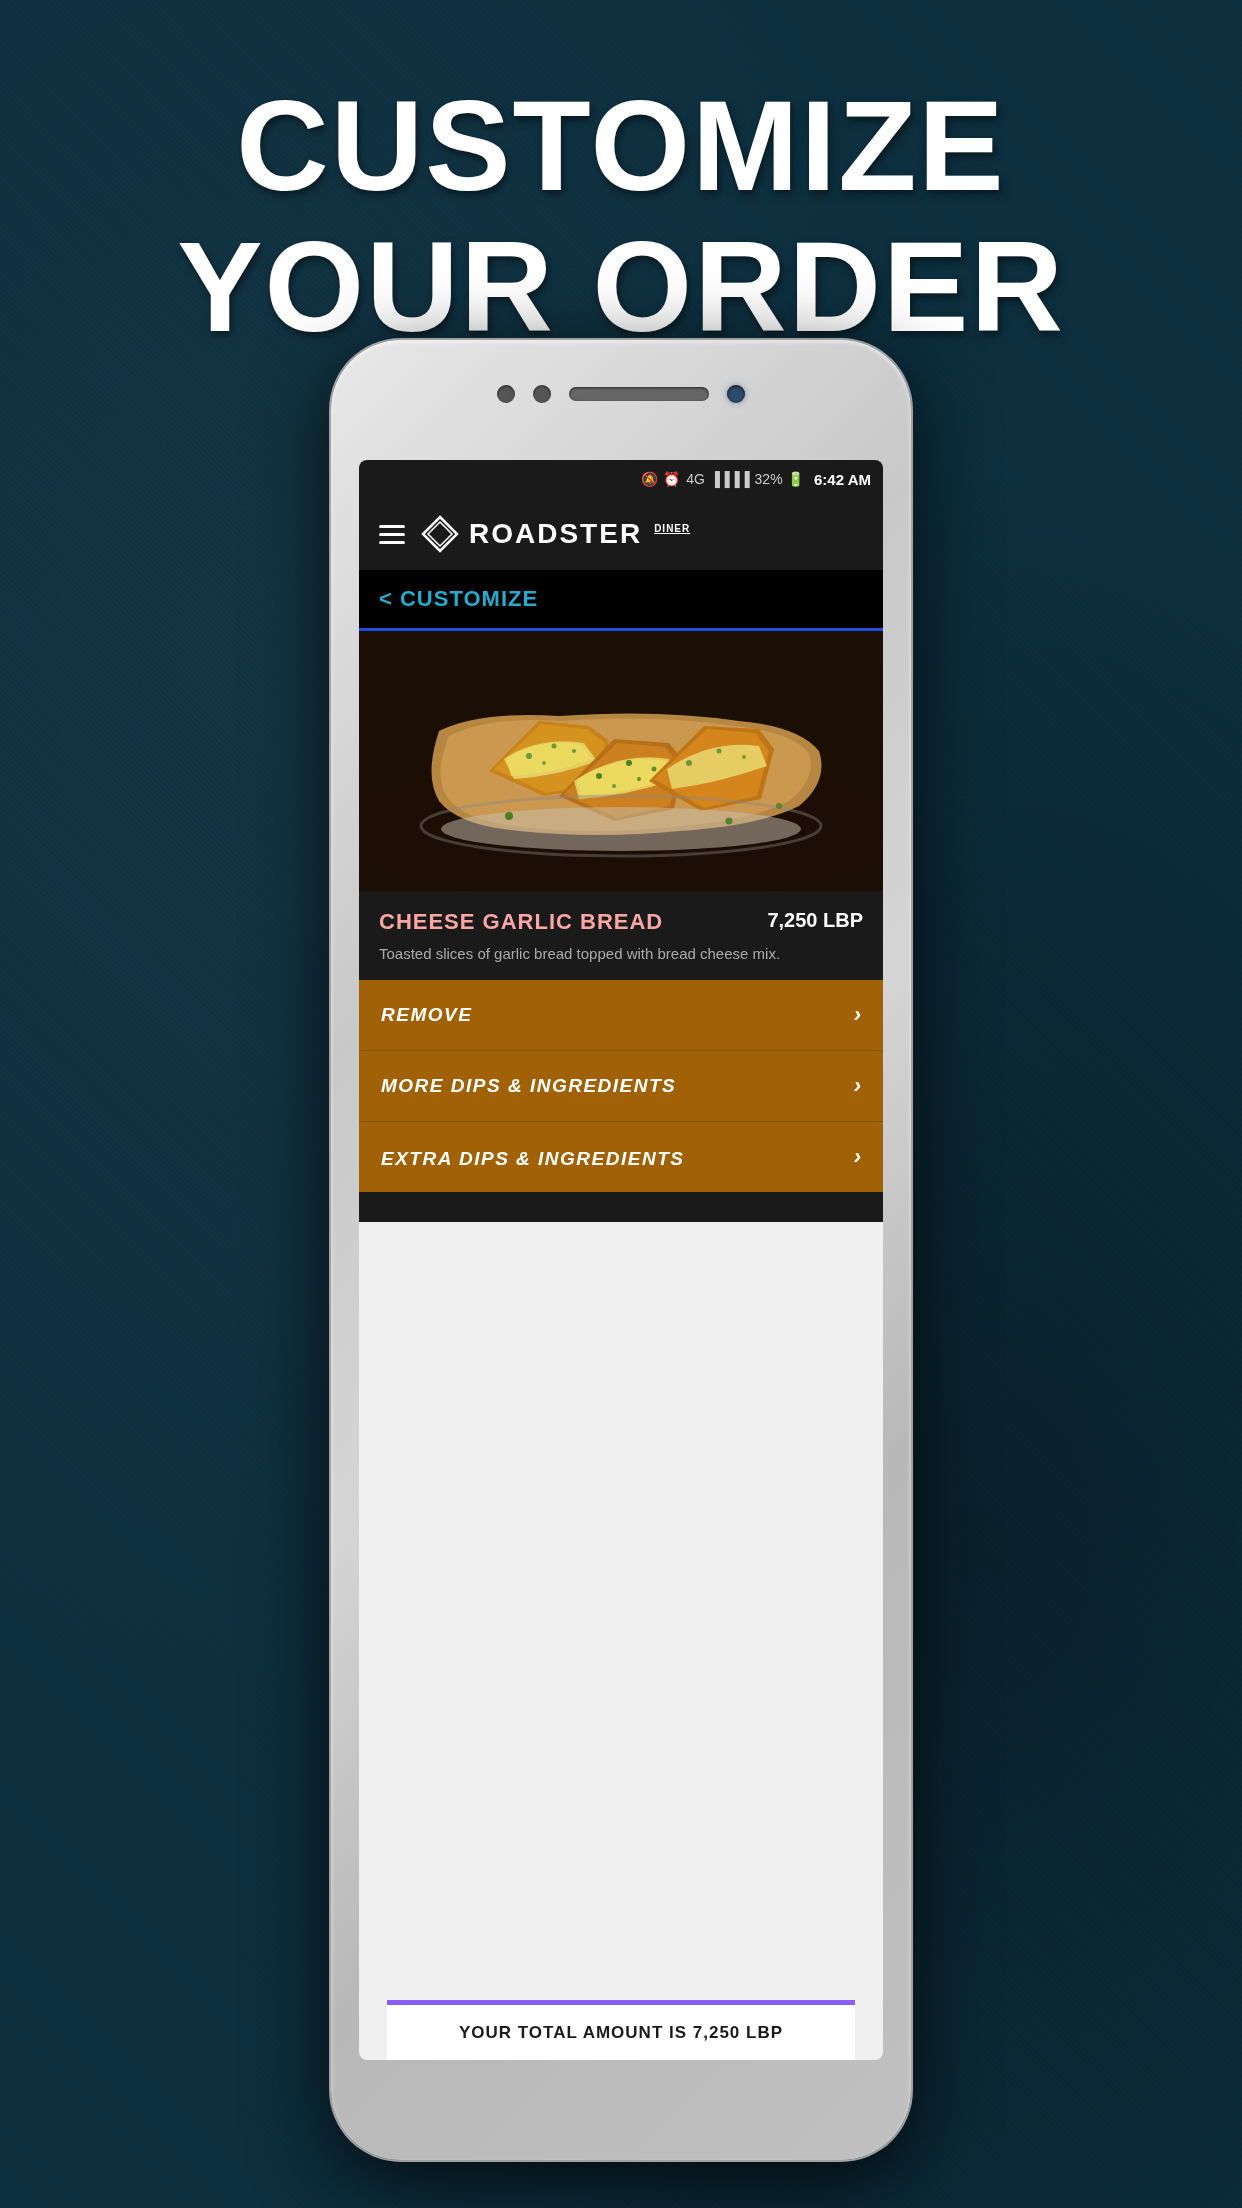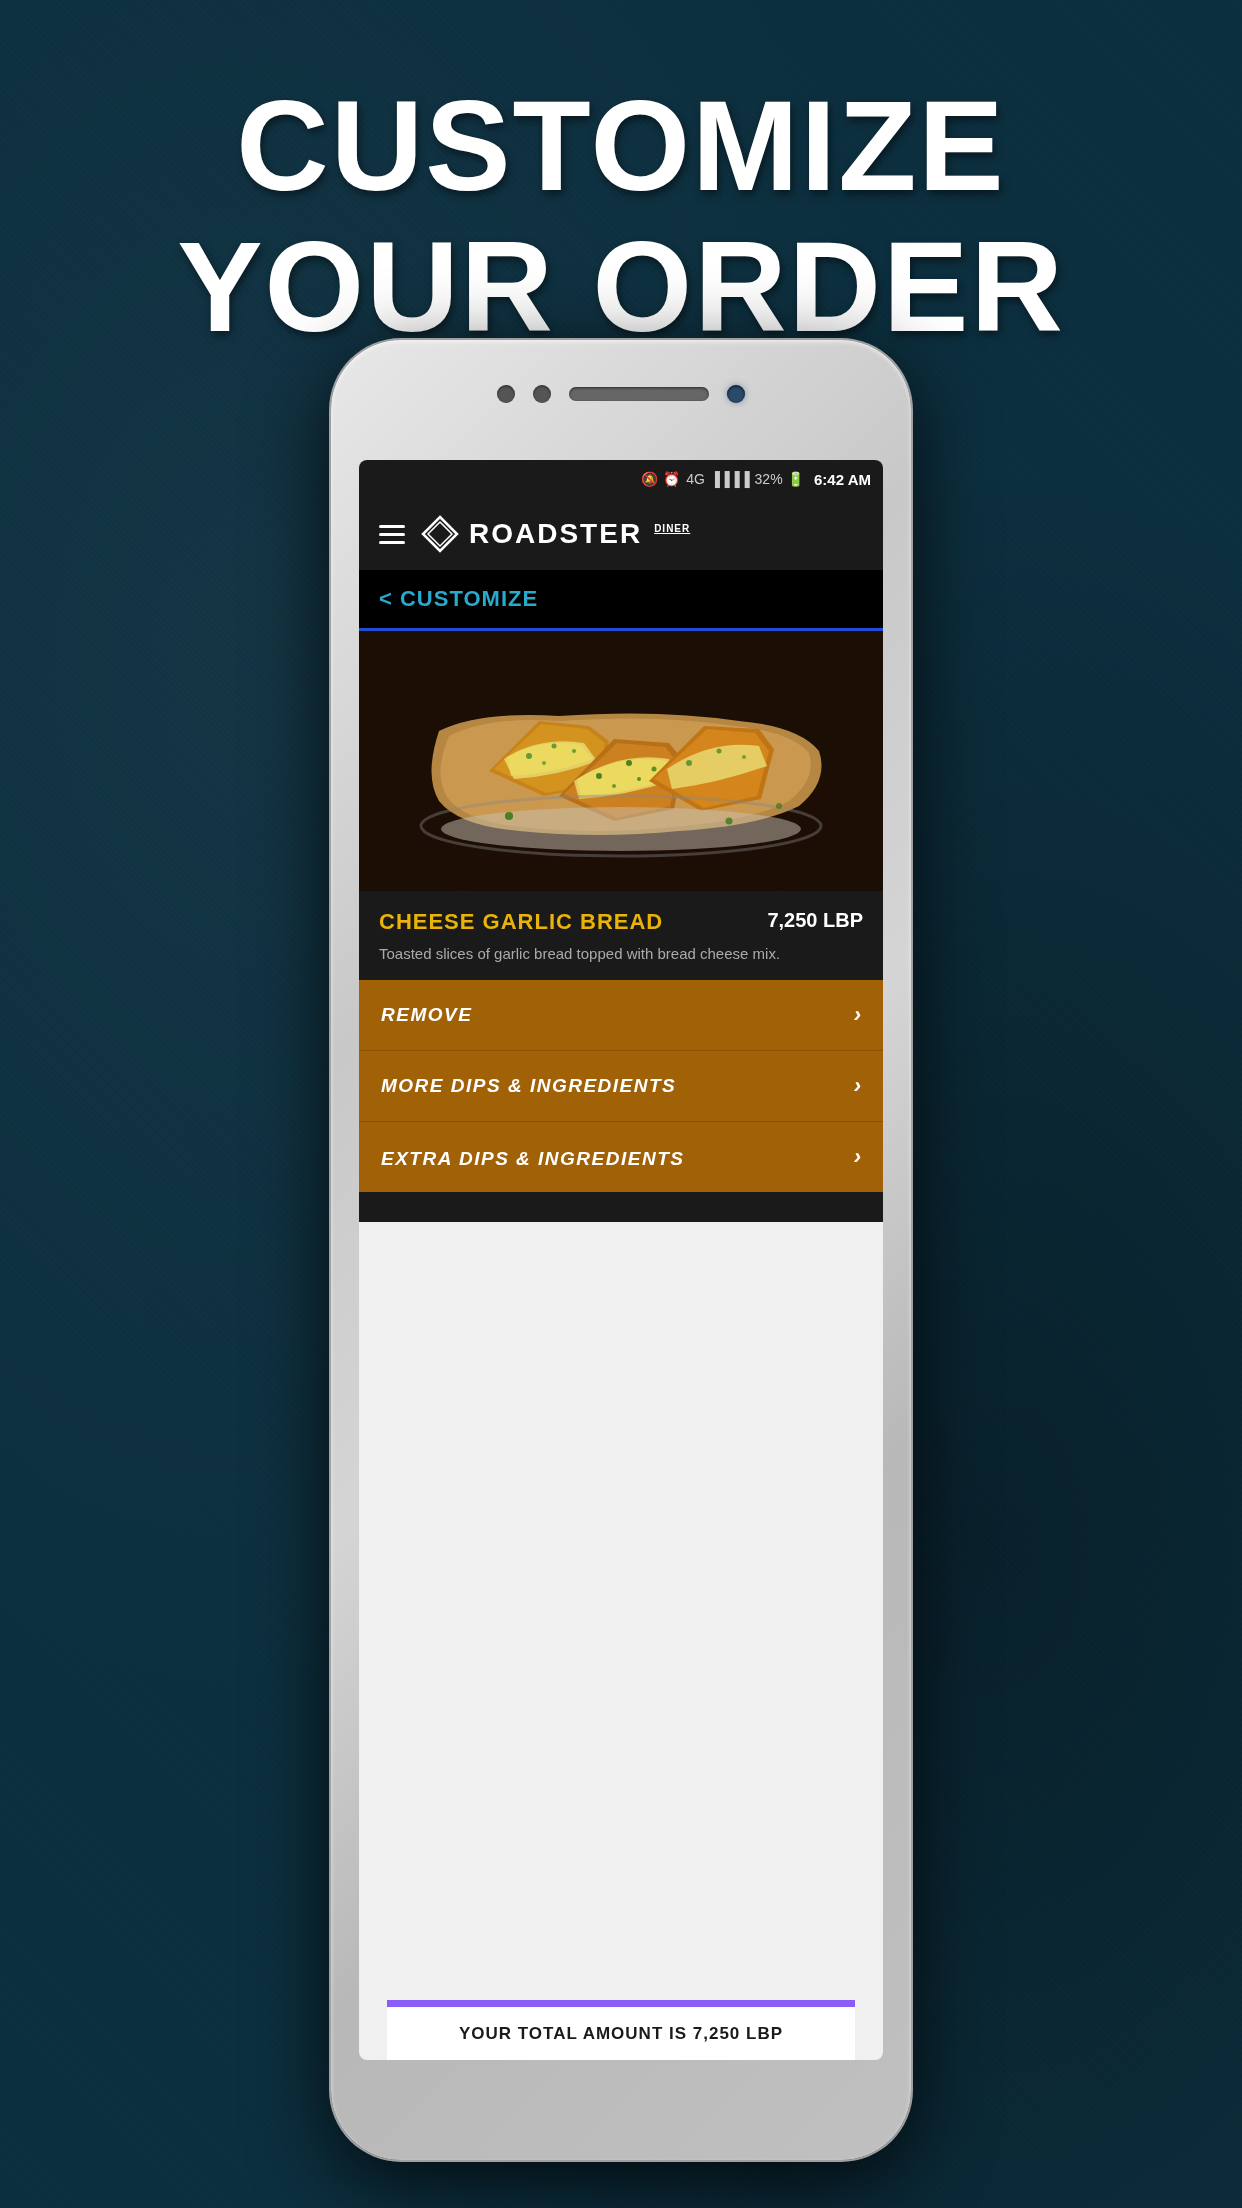--- a/index.html
+++ b/index.html
@@ -246,21 +246,21 @@
     }
 
     .item-title-row {
       display: flex;
       justify-content: space-between;
       align-items: flex-start;
       margin-bottom: 8px;
     }
 
     .item-name {
-      color: #eab308;
+      color: #fca5a5;
       font-size: 22px;
       font-weight: 900;
       letter-spacing: 1px;
       font-family: 'Arial Black', sans-serif;
       text-transform: uppercase;
       flex: 1;
     }
 
     .item-price {
       color: #fff;
@@ -323,21 +323,21 @@
     .total-bar {
       background: #fff;
       position: absolute;
       bottom: 0;
       left: 28px;
       right: 28px;
       height: 60px;
       display: flex;
       align-items: center;
       justify-content: center;
-      border-top: 7px solid #8b5cf6;
+      border-top: 5px solid #8b5cf6;
     }
 
     .total-text {
       color: #1a1a1a;
       font-size: 17px;
       font-weight: 900;
       letter-spacing: 1px;
       font-family: 'Arial Black', sans-serif;
       text-transform: uppercase;
     }

